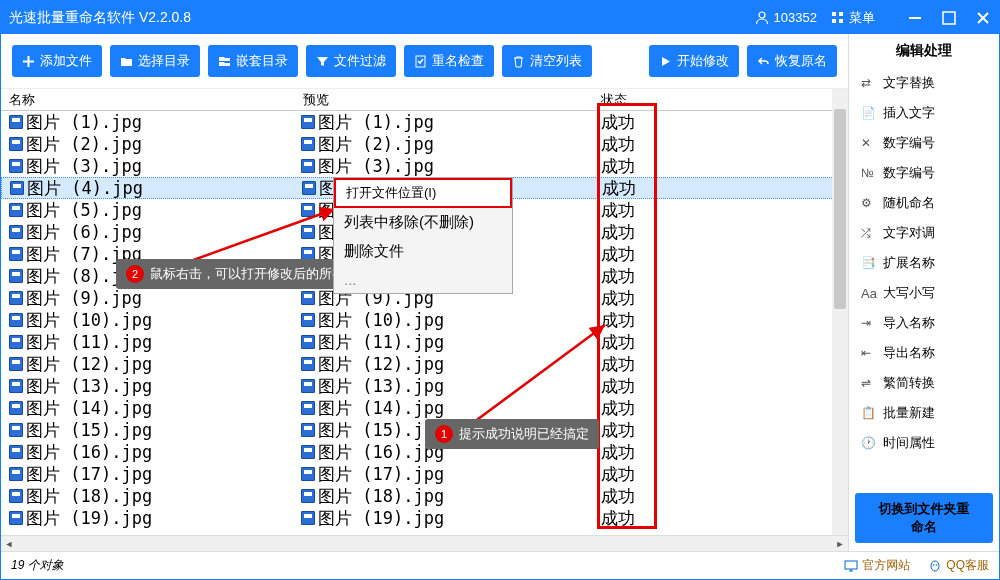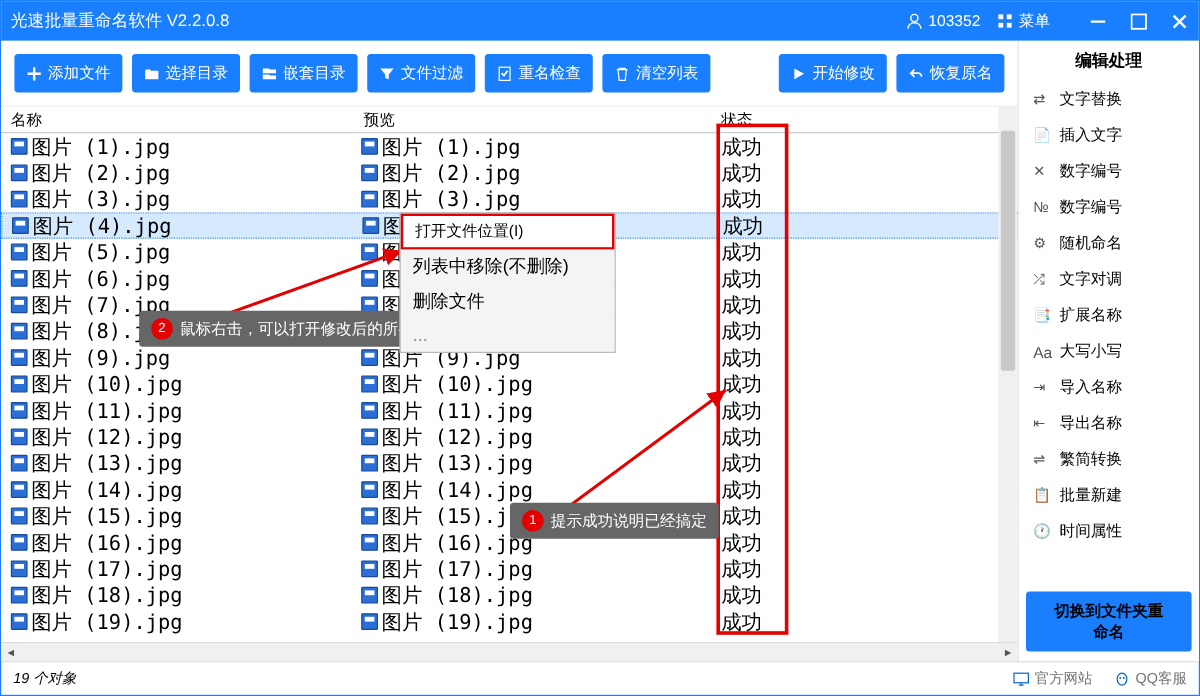--- a/index.html
+++ b/index.html
@@ -28,21 +28,21 @@
   .td-prev { width: 300px; display: flex; align-items: center; gap: 3px; }
   .td-stat { width: 60px; color: #000000; }
   .file-ico { width:14px; height:14px; background:#2a6ed6; border:1px solid #1a4a96; border-radius:1px; position:relative; flex-shrink:0; }
   .file-ico::after { content:""; position:absolute; top:2px; left:2px; right:2px; height:4px; background:#fff; }
   .right { width: 150px; display: flex; flex-direction: column; padding: 8px 6px; background:#fff; }
   .right-title { font-weight: bold; text-align: center; margin-bottom: 8px; font-size: 14px; }
   .right-item { display: flex; align-items: center; gap: 6px; padding: 6px 6px; font-size: 13px; cursor: pointer; }
   .right-btn { background: #1a7fff; color: #000000; border: none; border-radius: 3px; padding: 7px 18px; font-size: 13px; cursor: pointer; margin-top: auto; font-weight: bold; }
   .statusbar { height: 28px; border-top: 1px solid #ddd; display: flex; align-items: center; padding: 0 10px; font-size: 12px; font-style: italic; justify-content: space-between; }
   .status-right { display:flex; gap:18px; font-style:normal; }
-  .status-link { display:flex; align-items:center; gap:4px; cursor:pointer; color:#737373; }
+  .status-link { display:flex; align-items:center; gap:4px; cursor:pointer; color:#a16207; }
   .ctxmenu { position: absolute; left: 333px; top: 177px; width: 180px; background:#f4f4f4; border:1px solid #aaa; box-shadow:none; z-index:10; }
   .ctx-hi { border: 2.5px solid #e20000; background:#fff; padding: 4px 10px; font-size:13px; }
   .ctx-it { padding: 5px 10px; font-size:15px; background:#f4f4f4; }
   .red-box { position:absolute; border:3px solid #e20000; pointer-events:none; z-index:5; }
   .callout { position:absolute; background:#666; color:#fff; border-radius:3px; padding:6px 10px; font-size:13px; display:flex; align-items:center; gap:6px; z-index:8; }
   .num-badge { width:18px; height:18px; border-radius:50%; background:#e20000; color:#fff; display:flex; align-items:center; justify-content:center; font-size:11px; flex-shrink:0; }
   svg.arrow { position:absolute; z-index:7; pointer-events:none; }
   .scrollbar-h { height:16px; background:#f0f0f0; border-top:1px solid #ddd; display:flex; align-items:center; }
   .sb-btn { width:16px; height:16px; display:flex; align-items:center; justify-content:center; font-size:9px; color:#555; }
   .sb-track { flex:1; height:16px; background:#f0f0f0; }

